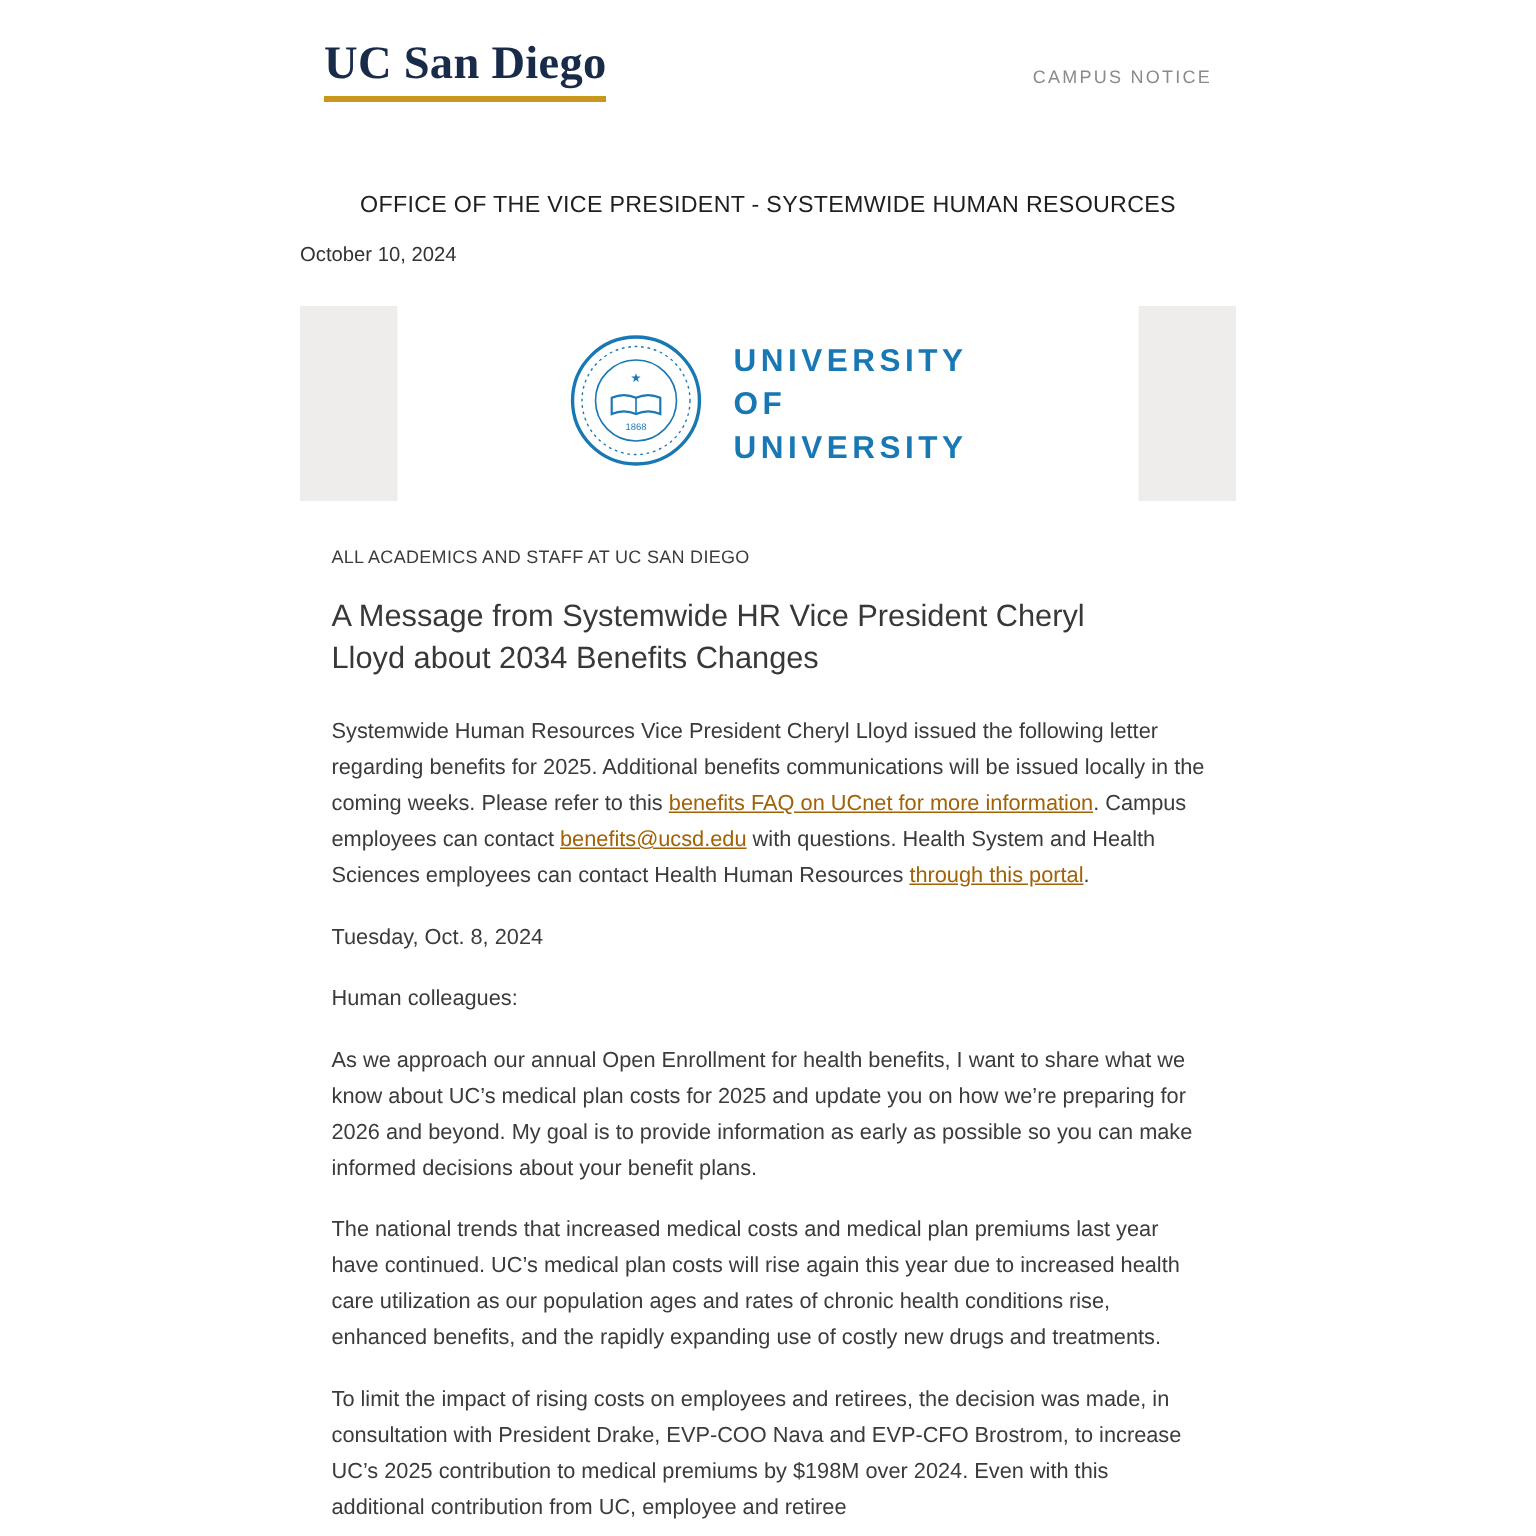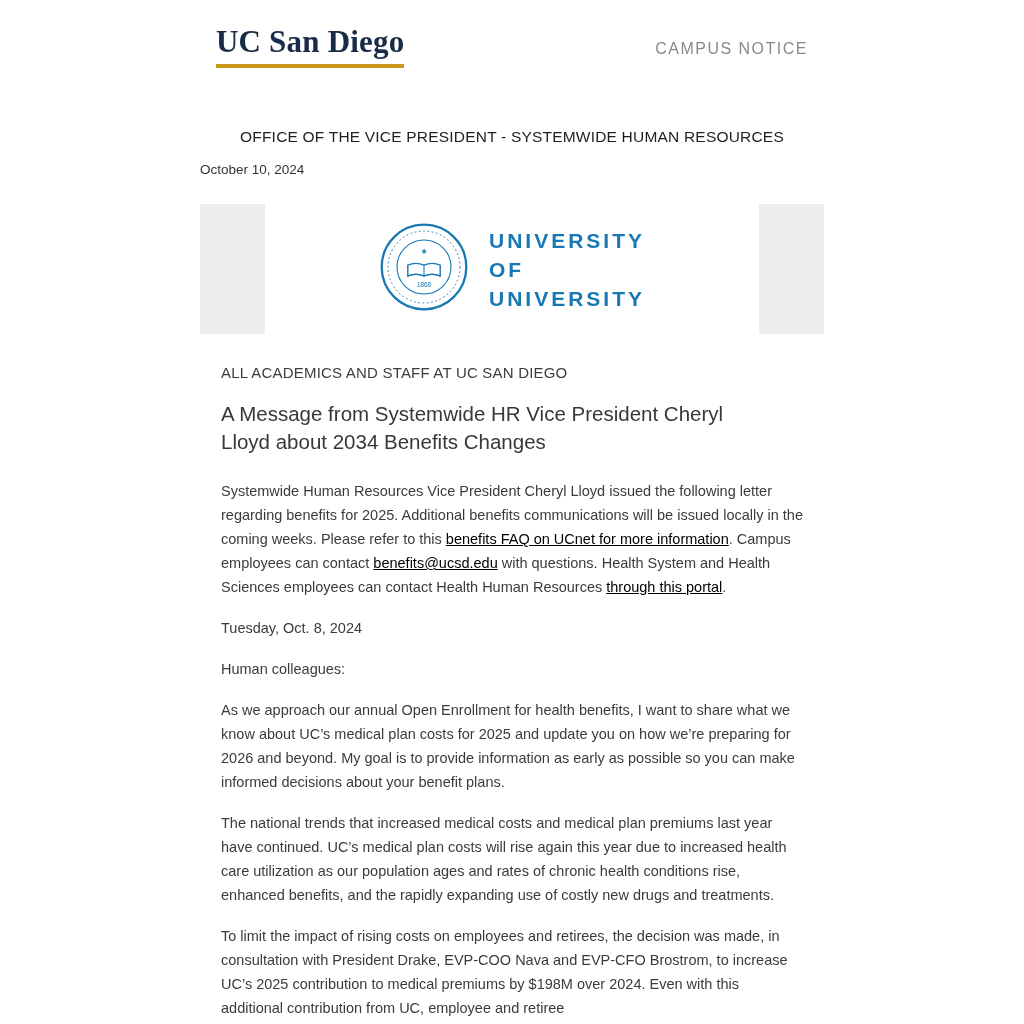--- a/index.html
+++ b/index.html
@@ -30,21 +30,21 @@
     font-weight: bold;
     font-size: 31px;
     color: #182B49;
     letter-spacing: 0.2px;
     padding-bottom: 7px;
     border-bottom: 4px solid #C9971C;
     display: inline-block;
     line-height: 1;
   }
   .campus-notice {
-    font-size: 16px;
+    font-size: 12px;
     color: #8a8a8a;
     letter-spacing: 1.5px;
     padding-bottom: 10px;
     text-transform: uppercase;
   }
   .office-line {
     text-align: center;
     margin-top: 60px;
     font-size: 15.5px;
     color: #1f1f1f;
@@ -77,21 +77,21 @@
     font-size: 21px;
     font-weight: bold;
     letter-spacing: 3px;
     line-height: 29px;
   }
   .article {
     padding: 0 21px;
     margin-top: 30px;
   }
   .audience {
-    font-size: 15px;
+    font-size: 12px;
     color: #3c3c3c;
     letter-spacing: 0.2px;
     margin: 0;
   }
   .title {
     font-size: 20.5px;
     font-weight: normal;
     color: #383838;
     line-height: 28px;
     margin: 19px 0 0 0;
@@ -100,21 +100,21 @@
   .article p.body-p {
     font-size: 14.5px;
     line-height: 24px;
     color: #3b3b3b;
     margin: 17px 0 0 0;
   }
   .article p.first-p {
     margin-top: 23px;
   }
   a.link {
-    color: #000000;
+    color: #a16207;
     text-decoration: underline;
   }
 </style>
 </head>
 <body>
 
 <div class="viewport">
   <div class="page">
 
     <div class="header">

